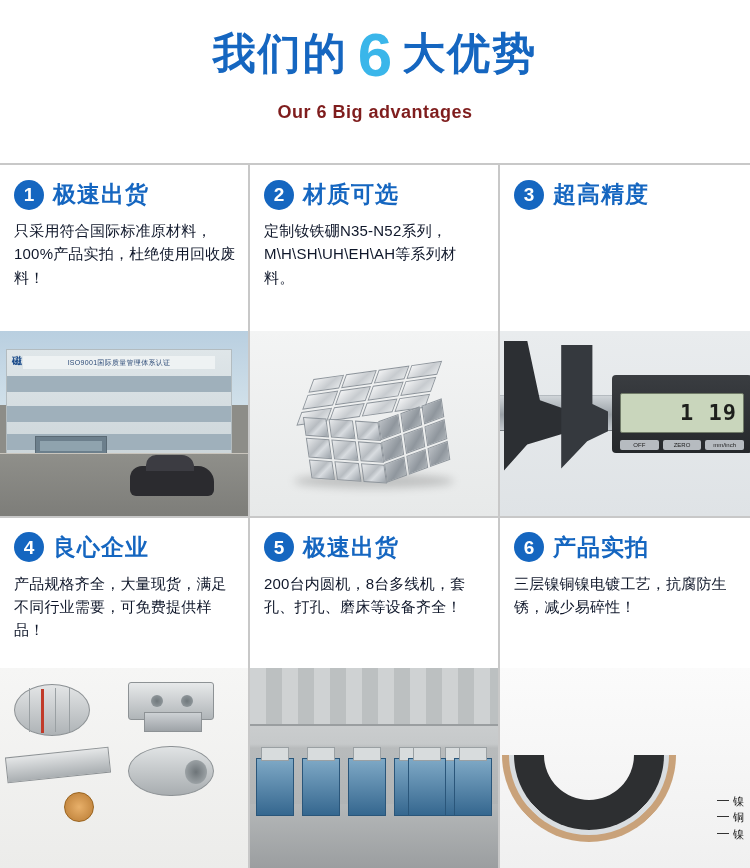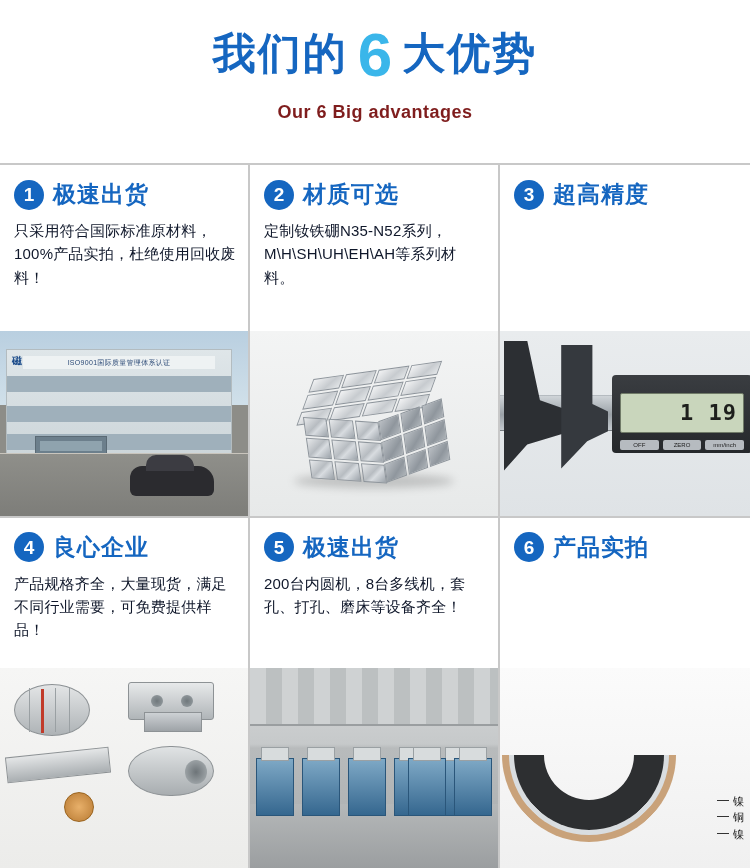--- a/index.html
+++ b/index.html
@@ -500,20 +500,21 @@
             <div class="m m7"></div>
         </div>
       </div>
     </div>
 
     <div class="cell">
       <div class="cell-head">
         <div class="badge">6</div>
         <div class="cell-title">产品实拍</div>
       </div>
+      <div class="cell-text">三层镍铜镍电镀工艺，抗腐防生锈，减少易碎性！</div>
       <div class="photo tall">
         <div class="p6">
           <div class="arc2"></div>
           <div class="arc3"></div>
           <div class="arc"></div>
           <div class="labels">
             <div>镍</div>
             <div>铜</div>
             <div>镍</div>
           </div>

